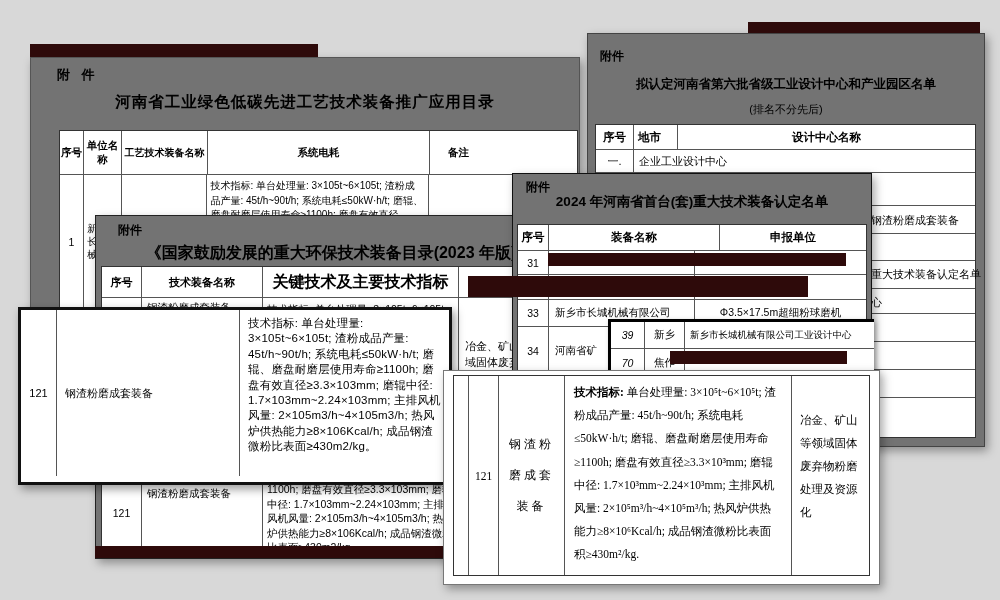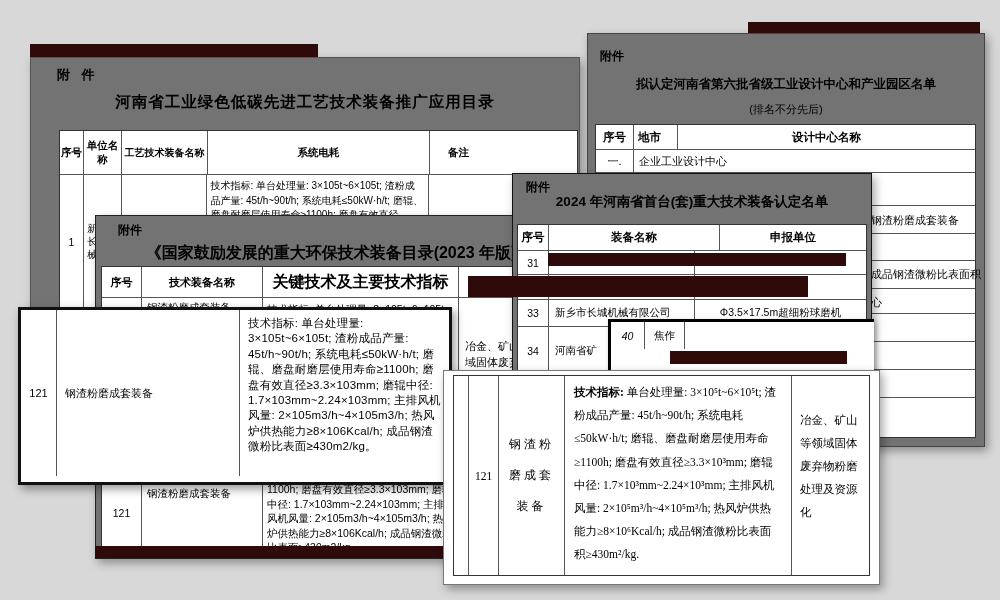--- a/index.html
+++ b/index.html
@@ -108,21 +108,21 @@
         <div class="tc" style="width:44px;"></div>
         <div class="tc" style="flex:1;"></div>
       </div>
     <div class="trow" style="height:29px;">
         <div class="tc" style="width:38px;"></div>
         <div class="tc" style="width:44px;"></div>
         <div class="tc" style="flex:1;"></div>
       </div>
   </div>
   <div class="abs" style="left:283px;top:179px;font-size:11px;white-space:nowrap;">钢渣粉磨成套装备</div>
-  <div class="abs" style="left:283px;top:233px;font-size:11px;white-space:nowrap;">成品钢渣微粉比表面积</div>
+  <div class="abs" style="left:283px;top:233px;font-size:11px;white-space:nowrap;">重大技术装备认定名单</div>
   <div class="abs" style="left:283px;top:261px;font-size:11px;white-space:nowrap;">心</div>
 </div>
 
 <div class="doc" id="docC">
   <div class="abs bold" style="left:22px;top:6px;font-size:12px;">附件</div>
   <div class="abs ctr bold" style="left:0;right:0;top:27px;font-size:16px;padding-left:24px;">《国家鼓励发展的重大环保技术装备目录(2023 年版)》</div>
   <div class="tbl" style="left:5px;top:50px;width:452px;height:290px;">
     <div class="trow" style="height:31px;">
       <div class="tc hcell" style="width:40px;font-size:11px;">序号</div>
       <div class="tc hcell" style="width:121px;font-size:11px;">技术装备名称</div>
@@ -173,22 +173,27 @@
     </div>
     <div class="trow" style="height:48px;">
       <div class="tc" style="width:31px;font-size:10.5px;">34</div>
       <div class="tc left" style="width:146px;font-size:10.5px;padding-left:6px;align-items:center;">河南省矿</div>
       <div class="tc" style="flex:1;"></div>
     </div>
   </div>
 </div>
 
 <div class="abs" id="docF">
+  <div class="trow" style="height:27px;border-bottom:1px solid #555;">
+    <div class="tc" style="width:34px;font-size:10.5px;font-style:italic;">39</div>
+    <div class="tc" style="width:40px;font-size:10.5px;">新乡</div>
+    <div class="tc left" style="flex:1;font-size:9.5px;padding-left:5px;align-items:center;white-space:nowrap;">新乡市长城机械有限公司工业设计中心</div>
+  </div>
   <div class="trow" style="height:27px;">
-    <div class="tc" style="width:34px;font-size:10.5px;font-style:italic;">40</div>
+    <div class="tc" style="width:34px;font-size:10.5px;font-style:italic;">70</div>
     <div class="tc" style="width:40px;font-size:10.5px;">焦作</div>
     <div class="tc" style="flex:1;"></div>
   </div>
 </div>
 
 <div class="abs" id="docE">
   <div class="trow" style="height:166px;">
     <div class="tc" style="width:36px;font-size:11px;">121</div>
     <div class="tc left" style="width:183px;font-size:11px;padding-left:8px;align-items:center;">钢渣粉磨成套装备</div>
     <div class="tc left" style="flex:1;font-size:11.5px;line-height:15.4px;padding:6px 8px;letter-spacing:0.2px;">技术指标: 单台处理量: 3×105t~6×105t; 渣粉成品产量: 45t/h~90t/h; 系统电耗≤50kW·h/t; 磨辊、磨盘耐磨层使用寿命≥1100h; 磨盘有效直径≥3.3×103mm; 磨辊中径: 1.7×103mm~2.24×103mm; 主排风机风量: 2×105m3/h~4×105m3/h; 热风炉供热能力≥8×106Kcal/h; 成品钢渣微粉比表面≥430m2/kg。</div>

